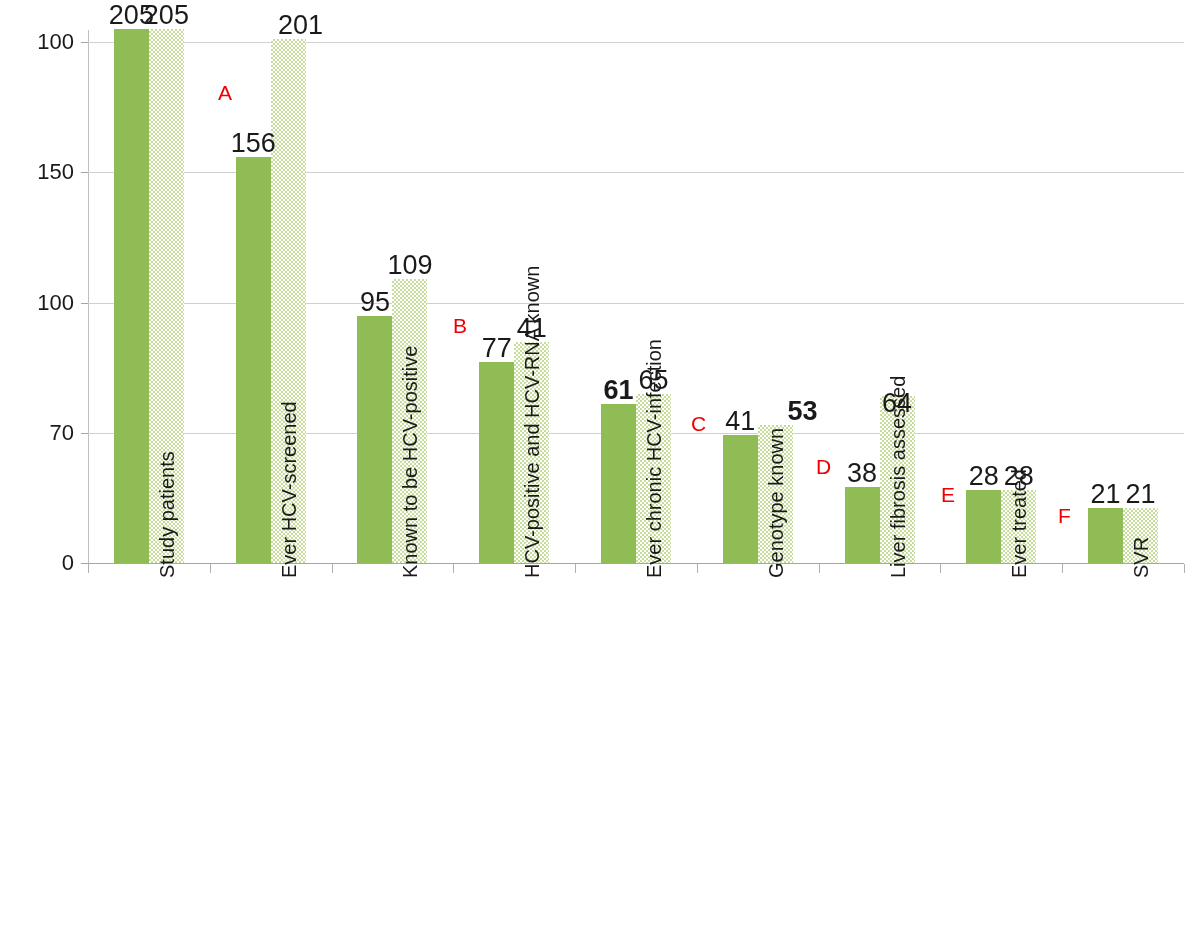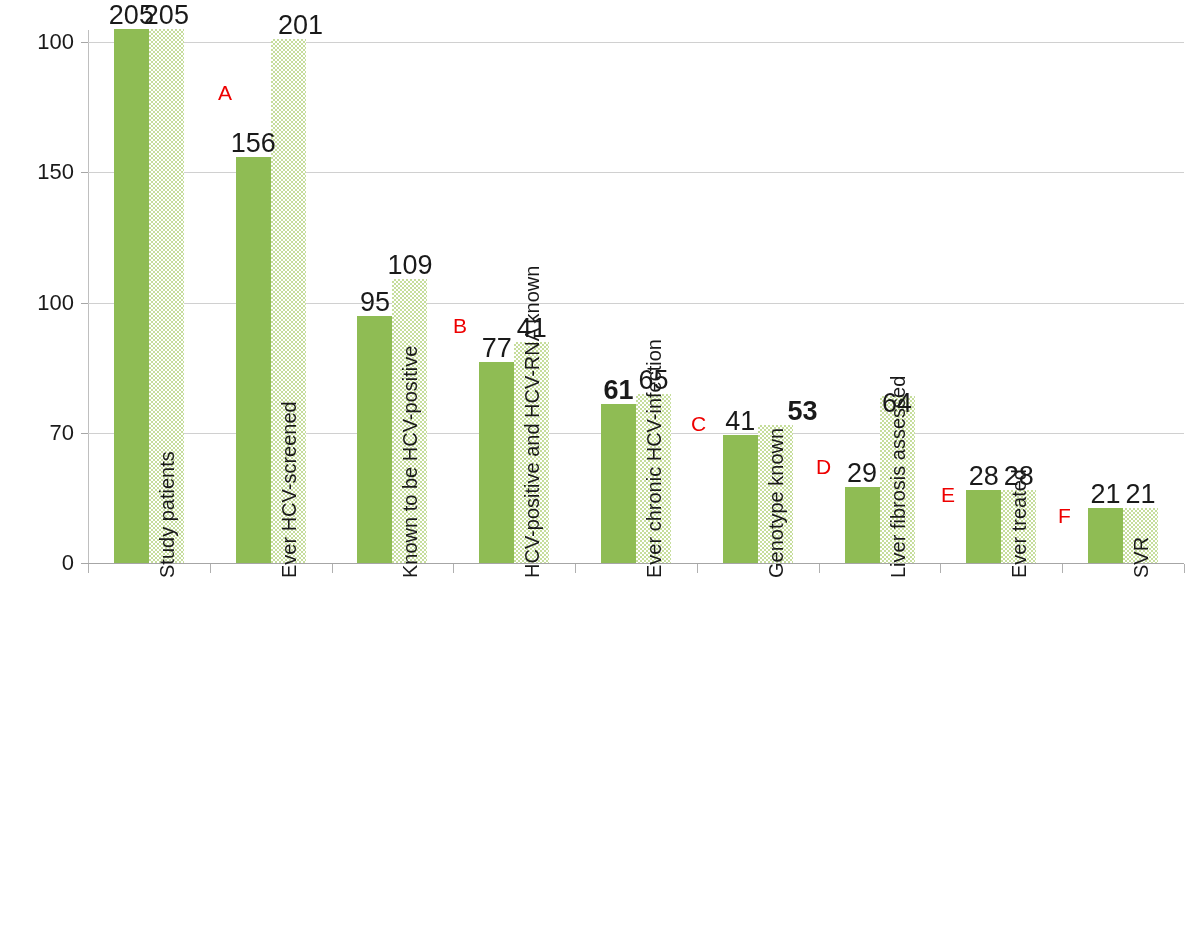--- a/index.html
+++ b/index.html
@@ -232,21 +232,21 @@
       <div class="value-label" style="left: 225.667px; width: 55px; top: 129.62px;">156</div>
       <div class="value-label" style="left: 273px; width: 55px; top: 12.395px;">201</div>
       <div class="value-label" style="left: 347.444px; width: 55px; top: 288.525px;">95</div>
       <div class="value-label" style="left: 382.444px; width: 55px; top: 252.055px;">109</div>
       <div class="value-label" style="left: 469.222px; width: 55px; top: 335.415px;">77</div>
       <div class="value-label" style="left: 504.222px; width: 55px; top: 314.575px;">41</div>
       <div class="value-label" style="left: 591px; width: 55px; top: 377.095px; font-weight: bold;">61</div>
       <div class="value-label" style="left: 626px; width: 55px; top: 366.675px;">65</div>
       <div class="value-label" style="left: 712.778px; width: 55px; top: 408.355px;">41</div>
       <div class="value-label" style="left: 775px; width: 55px; top: 397.935px; font-weight: bold;">53</div>
-      <div class="value-label" style="left: 834.556px; width: 55px; top: 460.455px;">29</div>
+      <div class="value-label" style="left: 834.556px; width: 55px; top: 460.455px;">38</div>
       <div class="value-label" style="left: 869.556px; width: 55px; top: 390px;">64</div>
       <div class="value-label" style="left: 956.333px; width: 55px; top: 463.06px;">28</div>
       <div class="value-label" style="left: 991.333px; width: 55px; top: 463.06px;">28</div>
       <div class="value-label" style="left: 1078.11px; width: 55px; top: 481.295px;">21</div>
       <div class="value-label" style="left: 1113.11px; width: 55px; top: 481.295px;">21</div>
     </div>
   <div id="annotations-layer">
       <div class="annot-letter" style="left: 218px; top: 82px; color: rgb(238, 0, 0);">A</div>
       <div class="annot-letter" style="left: 453px; top: 315px; color: rgb(238, 0, 0);">B</div>
       <div class="annot-letter" style="left: 691px; top: 413px; color: rgb(238, 0, 0);">C</div>

